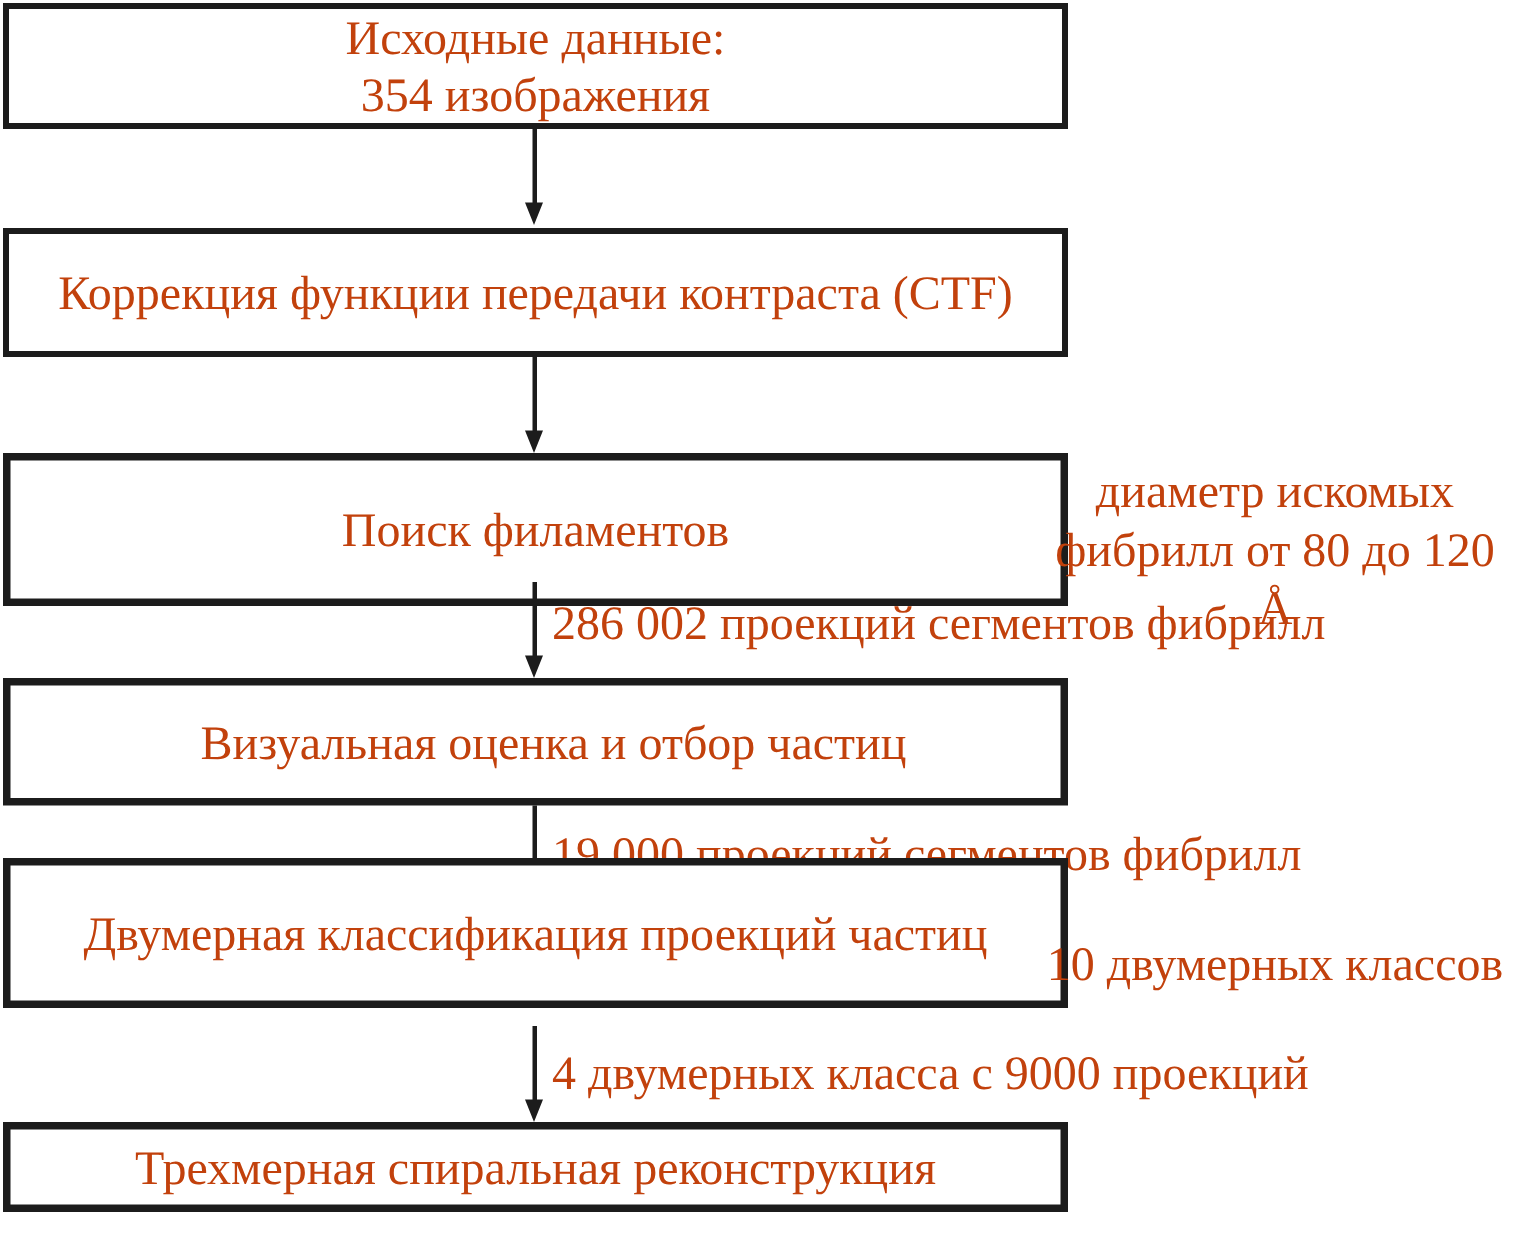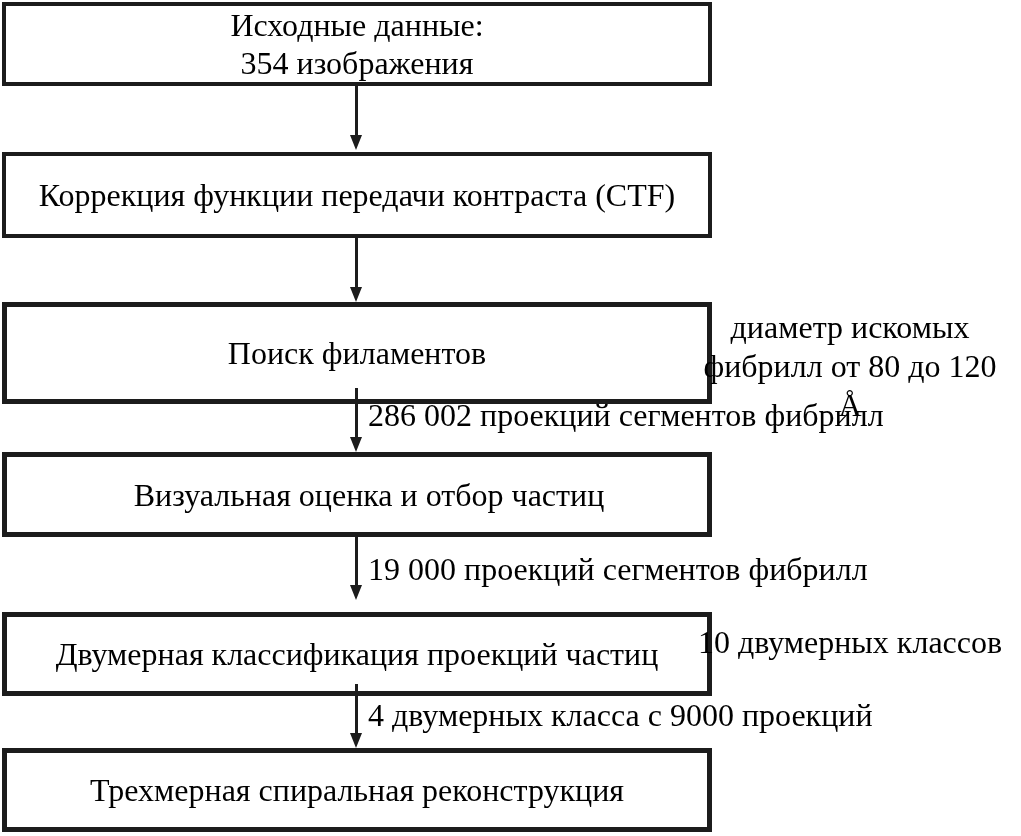--- a/index.html
+++ b/index.html
@@ -6,21 +6,21 @@
     margin: 0;
     padding: 0;
     background: #ffffff;
   }
   .canvas {
     position: relative;
     width: 1021px;
     height: 836px;
     background: #ffffff;
     font-family: "Liberation Serif", "DejaVu Serif", serif;
-    color: #000000;
+    color: #c2410c;
     overflow: hidden;
   }
   
   .box {
     position: absolute;
     left: 2px;
     width: 710px;
     box-sizing: border-box;
     border: 4px solid #1c1c1c;
     background: #ffffff;
@@ -29,22 +29,22 @@
     justify-content: center;
     align-items: center;
     text-align: center;
     font-size: 32px;
     line-height: 38px;
   }
   .b1 { top: 2px;   height: 84px; }
   .b2 { top: 152px; height: 86px; }
   .b3 { top: 302px; height: 102px; border-width: 5px; }
   .b4 { top: 452px; height: 85px; border-width: 5px; padding-left: 24px; }
-  .b5 { top: 612px; height: 84px; border-width: 5px; }
-  .b6 { top: 748px; height: 84px; border-width: 5px; }
+  .b5 { top: 572px; height: 100px; border-width: 5px; }
+  .b6 { top: 748px; height: 60px; border-width: 5px; }
 
   
   .arrow {
     position: absolute;
     left: 350px;
     width: 12px;
   }
   .a1 { top: 86px;  height: 64px; }
   .a2 { top: 238px; height: 64px; }
   .a3 { top: 388px; height: 64px; }

